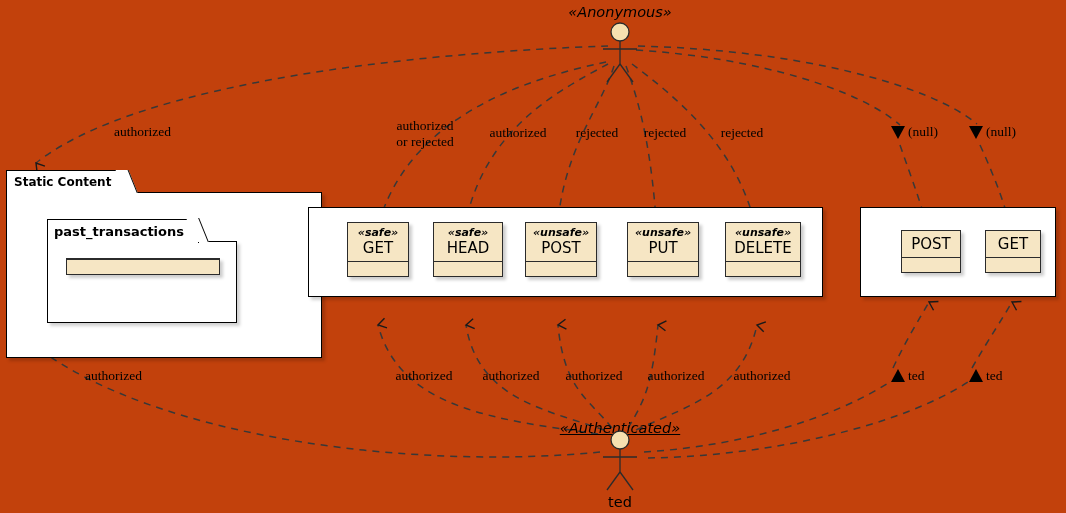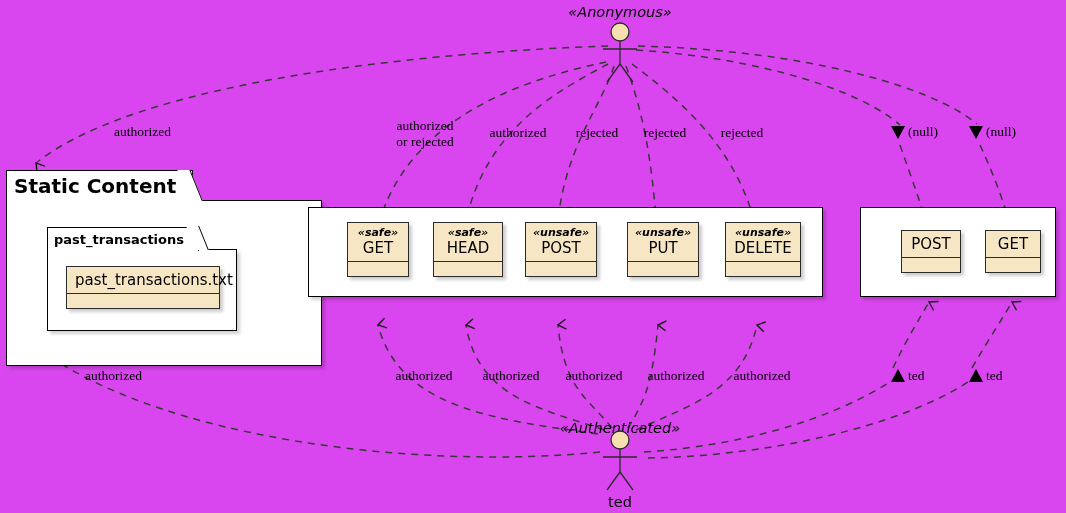--- a/index.html
+++ b/index.html
@@ -8,21 +8,21 @@
     padding: 0;
     background: #FFFFFF;
   }
   body {
     font-family: "DejaVu Sans", "Liberation Sans", sans-serif;
   }
   #canvas {
     position: relative;
     width: 1066px;
     height: 513px;
-    background: #d946ef;
+    background: #c2410c;
     overflow: hidden;
   }
   #edges {
     position: absolute;
     left: 0; top: 0;
     width: 1066px;
     height: 513px;
     pointer-events: none;
   }
 
@@ -30,21 +30,21 @@
   .pkg {
     position: absolute;
   }
   .pkg-tab {
     position: relative;
     display: inline-block;
     border: 1.4px solid #000000;
     border-bottom: none;
     background: #FFFFFF;
     font-weight: bold;
-    font-size: 20px;
+    font-size: 12px;
     color: #000000;
     line-height: 1;
     padding: 5px 16px 5px 7px;
     box-sizing: border-box;
     white-space: nowrap;
     z-index: 3;
   }
   .pkg-tab::after {
     content: "";
     position: absolute;
@@ -207,40 +207,39 @@
     <svg width="60" height="62" style="position:absolute; left:0; top:18px;">
       <ellipse cx="30" cy="10" rx="9" ry="9" fill="#F6E0B0" stroke="#2B2B2B" stroke-width="1.3"></ellipse>
       <line x1="30" y1="19" x2="30" y2="42" stroke="#2B2B2B" stroke-width="1.3"></line>
       <line x1="13" y1="27" x2="47" y2="27" stroke="#2B2B2B" stroke-width="1.3"></line>
       <line x1="30" y1="42" x2="17" y2="60" stroke="#2B2B2B" stroke-width="1.3"></line>
       <line x1="30" y1="42" x2="43" y2="60" stroke="#2B2B2B" stroke-width="1.3"></line>
     </svg>
   </div>
 
   <div class="actor" style="left:590px; top:412px;">
-    <div class="stereo-lbl" style="top:8px;">«Authenticated»</div>
+    <div class="stereo-lbl" style="top:8px;text-decoration:underline;">«Authenticated»</div>
     <svg width="60" height="62" style="position:absolute; left:0; top:18px;">
       <ellipse cx="30" cy="10" rx="9" ry="9" fill="#F6E0B0" stroke="#2B2B2B" stroke-width="1.3"></ellipse>
       <line x1="30" y1="19" x2="30" y2="42" stroke="#2B2B2B" stroke-width="1.3"></line>
       <line x1="13" y1="27" x2="47" y2="27" stroke="#2B2B2B" stroke-width="1.3"></line>
       <line x1="30" y1="42" x2="17" y2="60" stroke="#2B2B2B" stroke-width="1.3"></line>
       <line x1="30" y1="42" x2="43" y2="60" stroke="#2B2B2B" stroke-width="1.3"></line>
     </svg>
     <div class="name-lbl" style="top:82px;">ted</div>
   </div>
 
   <div class="pkg" style="left:6px; top:170px;">
     <div class="pkg-tab">Static Content</div>
     <div class="pkg-body" style="width:316px; height:166px;">
 
       <div class="pkg" style="left:40px; top:26px;">
         <div class="pkg-tab" style="font-size:13px; padding:5px 14px 5px 6px;">past_transactions</div>
         <div class="pkg-body" style="width:190px; height:82px;">
           <div class="cls" style="left:18px; top:16px; width:154px;">
-            <div class="cname" style="padding-top:6px;">past_transactions.txt</div>
             <div class="divider"></div>
           </div>
         </div>
       </div>
 
     </div>
   </div>
 
   <div class="pkg" style="left:308px; top:208px;">
     <div class="pkg-body" style="width:515px; height:90px;">

